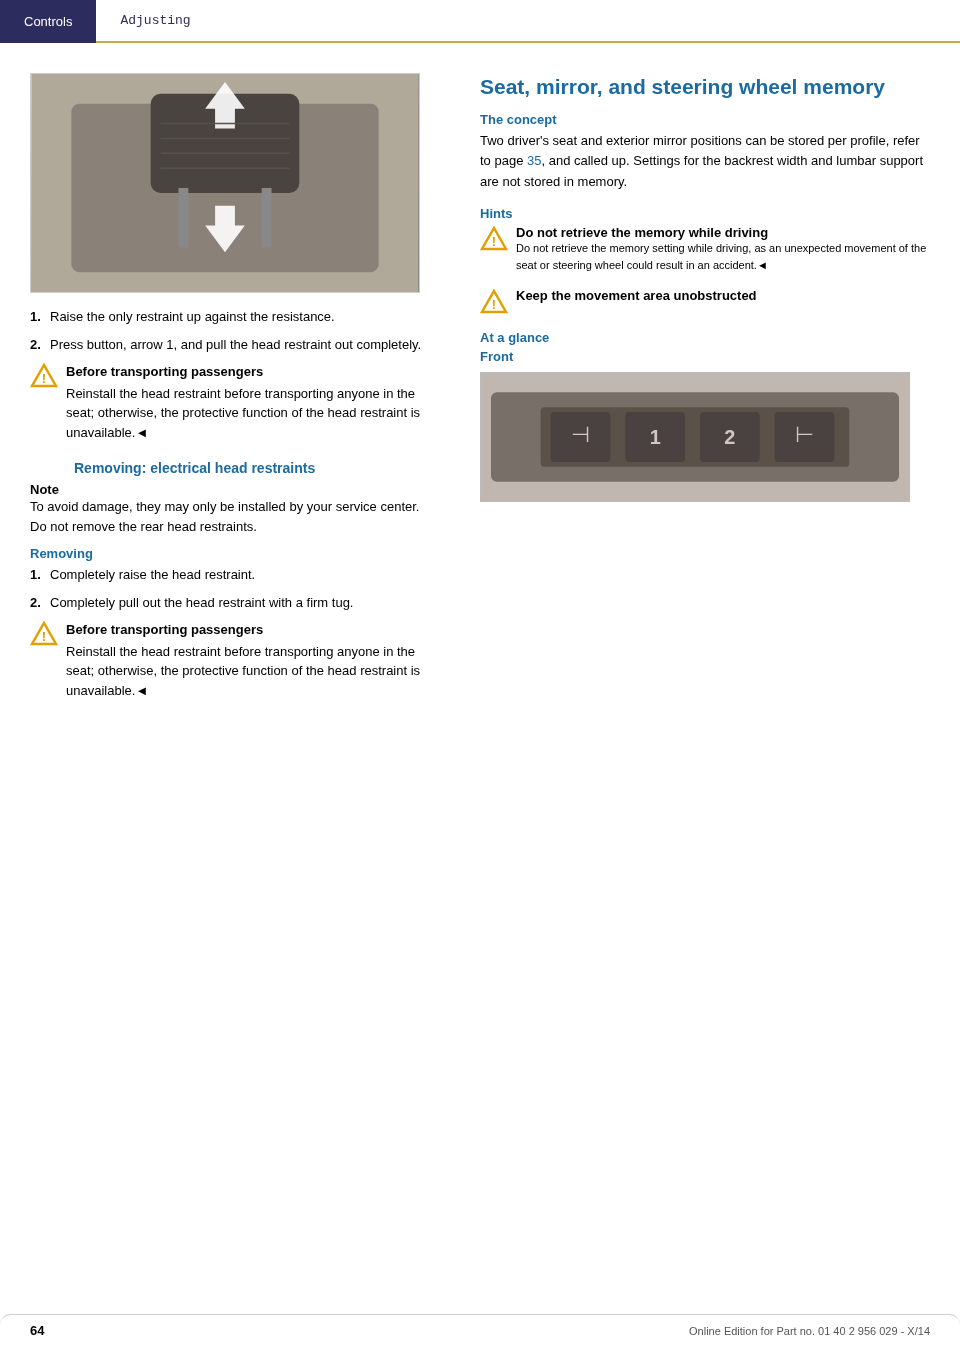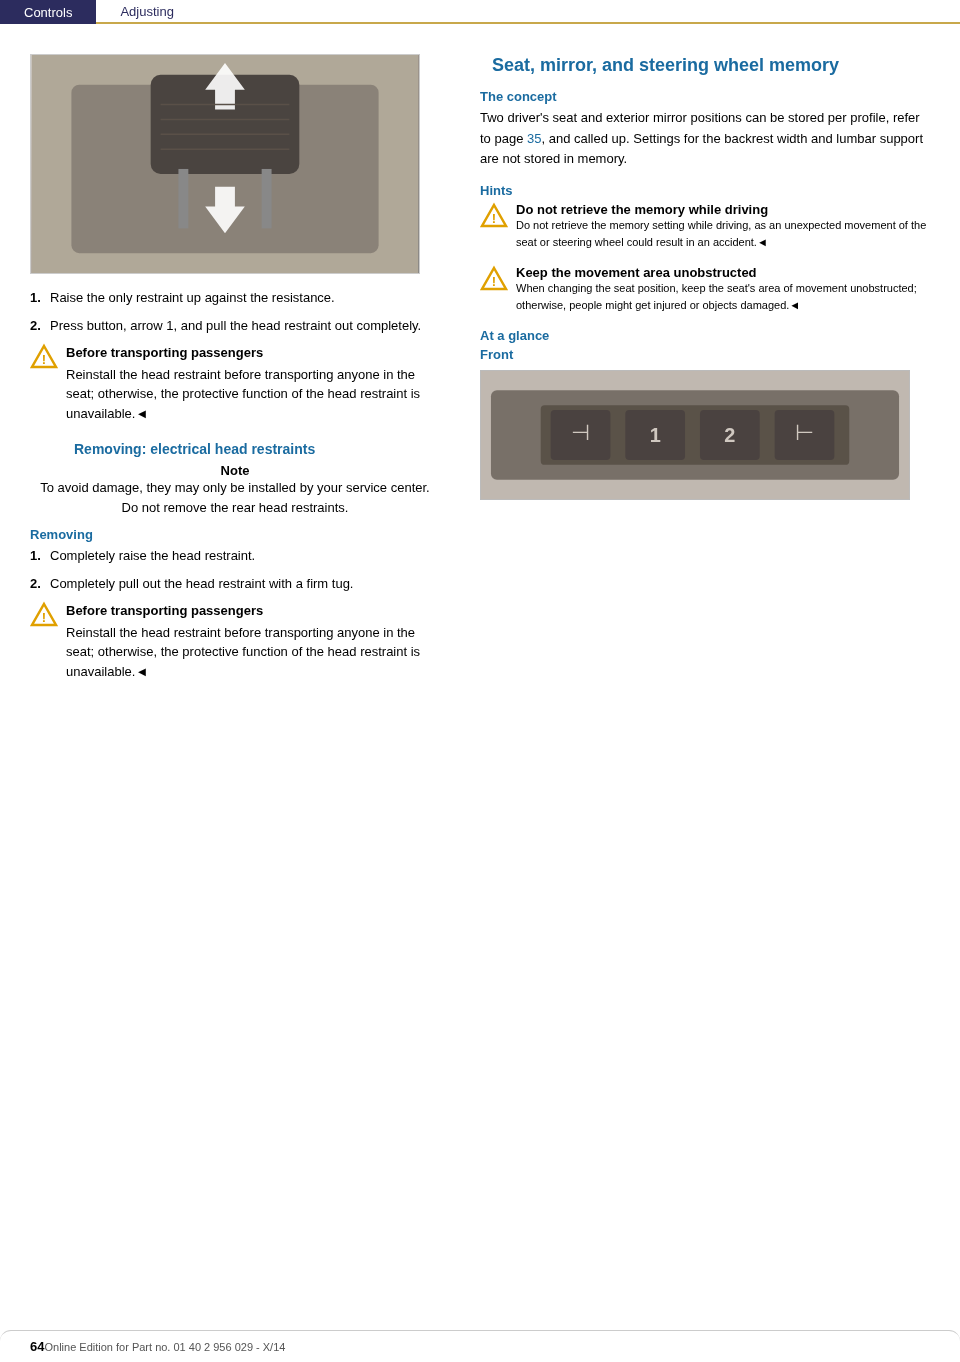--- a/index.html
+++ b/index.html
@@ -10,41 +10,42 @@
       color: #000;
       width: 960px;
       min-height: 1362px;
       position: relative;
     }
 
     
     .header {
       display: flex;
       background: #1a1a2e;
-      height: 24px;
+      height: 43px;
       align-items: flex-end;
     }
     .header-controls {
       background: #2c2c5e;
       color: #fff;
       font-size: 13px;
       padding: 0 24px;
       height: 100%;
       display: flex;
       align-items: center;
     }
     .header-adjusting {
       background: #fff;
       color: #2c2c5e;
       font-size: 13px;
       padding: 0 24px;
       height: 100%;
       display: flex;
       align-items: center;
       border-bottom: 2px solid #c8a84b;
+      font-family: Liberation Mono, monospace;
     }
     .header-line {
       flex: 1;
       height: 100%;
       background: #fff;
       border-bottom: 2px solid #c8a84b;
     }
 
     
     .main {
@@ -107,36 +108,35 @@
     
     .section-title {
       color: #1a6ba0;
       font-size: 14px;
       font-weight: bold;
       margin: 16px 0 6px 0;
       padding-left: 44px;
     }
     .section-title-main {
       color: #1a6ba0;
-      font-size: 18px;
-      font-weight: bold;
-      margin: 0 0 12px 12px;
+      font-size: 21px;
+      font-weight: bold;
+      margin: 0 0 12px 0;
       line-height: 1.3;
     }
     .subsection-title {
       color: #1a6ba0;
       font-size: 13px;
       font-weight: bold;
       margin: 10px 0 4px 0;
     }
 
     
     .note-block {
       margin: 6px 0 10px 0;
-      text-align: center;
     }
     .note-label {
       font-weight: bold;
       font-size: 13px;
     }
     .note-text {
       font-size: 13px;
       line-height: 1.5;
     }
 
@@ -168,25 +168,26 @@
       align-items: center;
       justify-content: center;
       margin-top: 8px;
       position: relative;
       overflow: hidden;
     }
 
     
     .footer {
       position: absolute;
-      bottom: 0;
+      bottom: 16px;
       left: 0;
       right: 0;
       display: flex;
       align-items: center;
+      justify-content: space-between;
       padding: 8px 30px;
       border-top: 1px solid #ccc;
       border-radius: 11px;
     }
     .footer-page {
       font-size: 13px;
       font-weight: bold;
       color: #000;
     }
     .footer-edition {
@@ -337,21 +338,20 @@
       </div>
     </div>
 
     <div class="right-warning-row">
       <svg class="triangle-icon" viewBox="0 0 28 28" xmlns="http://www.w3.org/2000/svg">
         <polygon points="14,3 26,24 2,24" fill="none" stroke="#e0a000" stroke-width="2.5"></polygon>
         <text x="14" y="21" text-anchor="middle" font-size="13" font-weight="bold" fill="#e0a000">!</text>
       </svg>
       <div>
         <div class="right-warning-bold">Keep the movement area unobstructed</div>
-        <div class="right-warning-text">When changing the seat position, keep the seat's area of movement unobstructed; otherwise, people might get injured or objects damaged.◄</div>
       </div>
     </div>
 
     <div class="subsection-title">At a glance</div>
 
     <div class="subsection-title" style="margin-top:0;">Front</div>
 
     <div class="front-panel-img">
       <svg width="430" height="130" viewBox="0 0 430 130" xmlns="http://www.w3.org/2000/svg">
 

